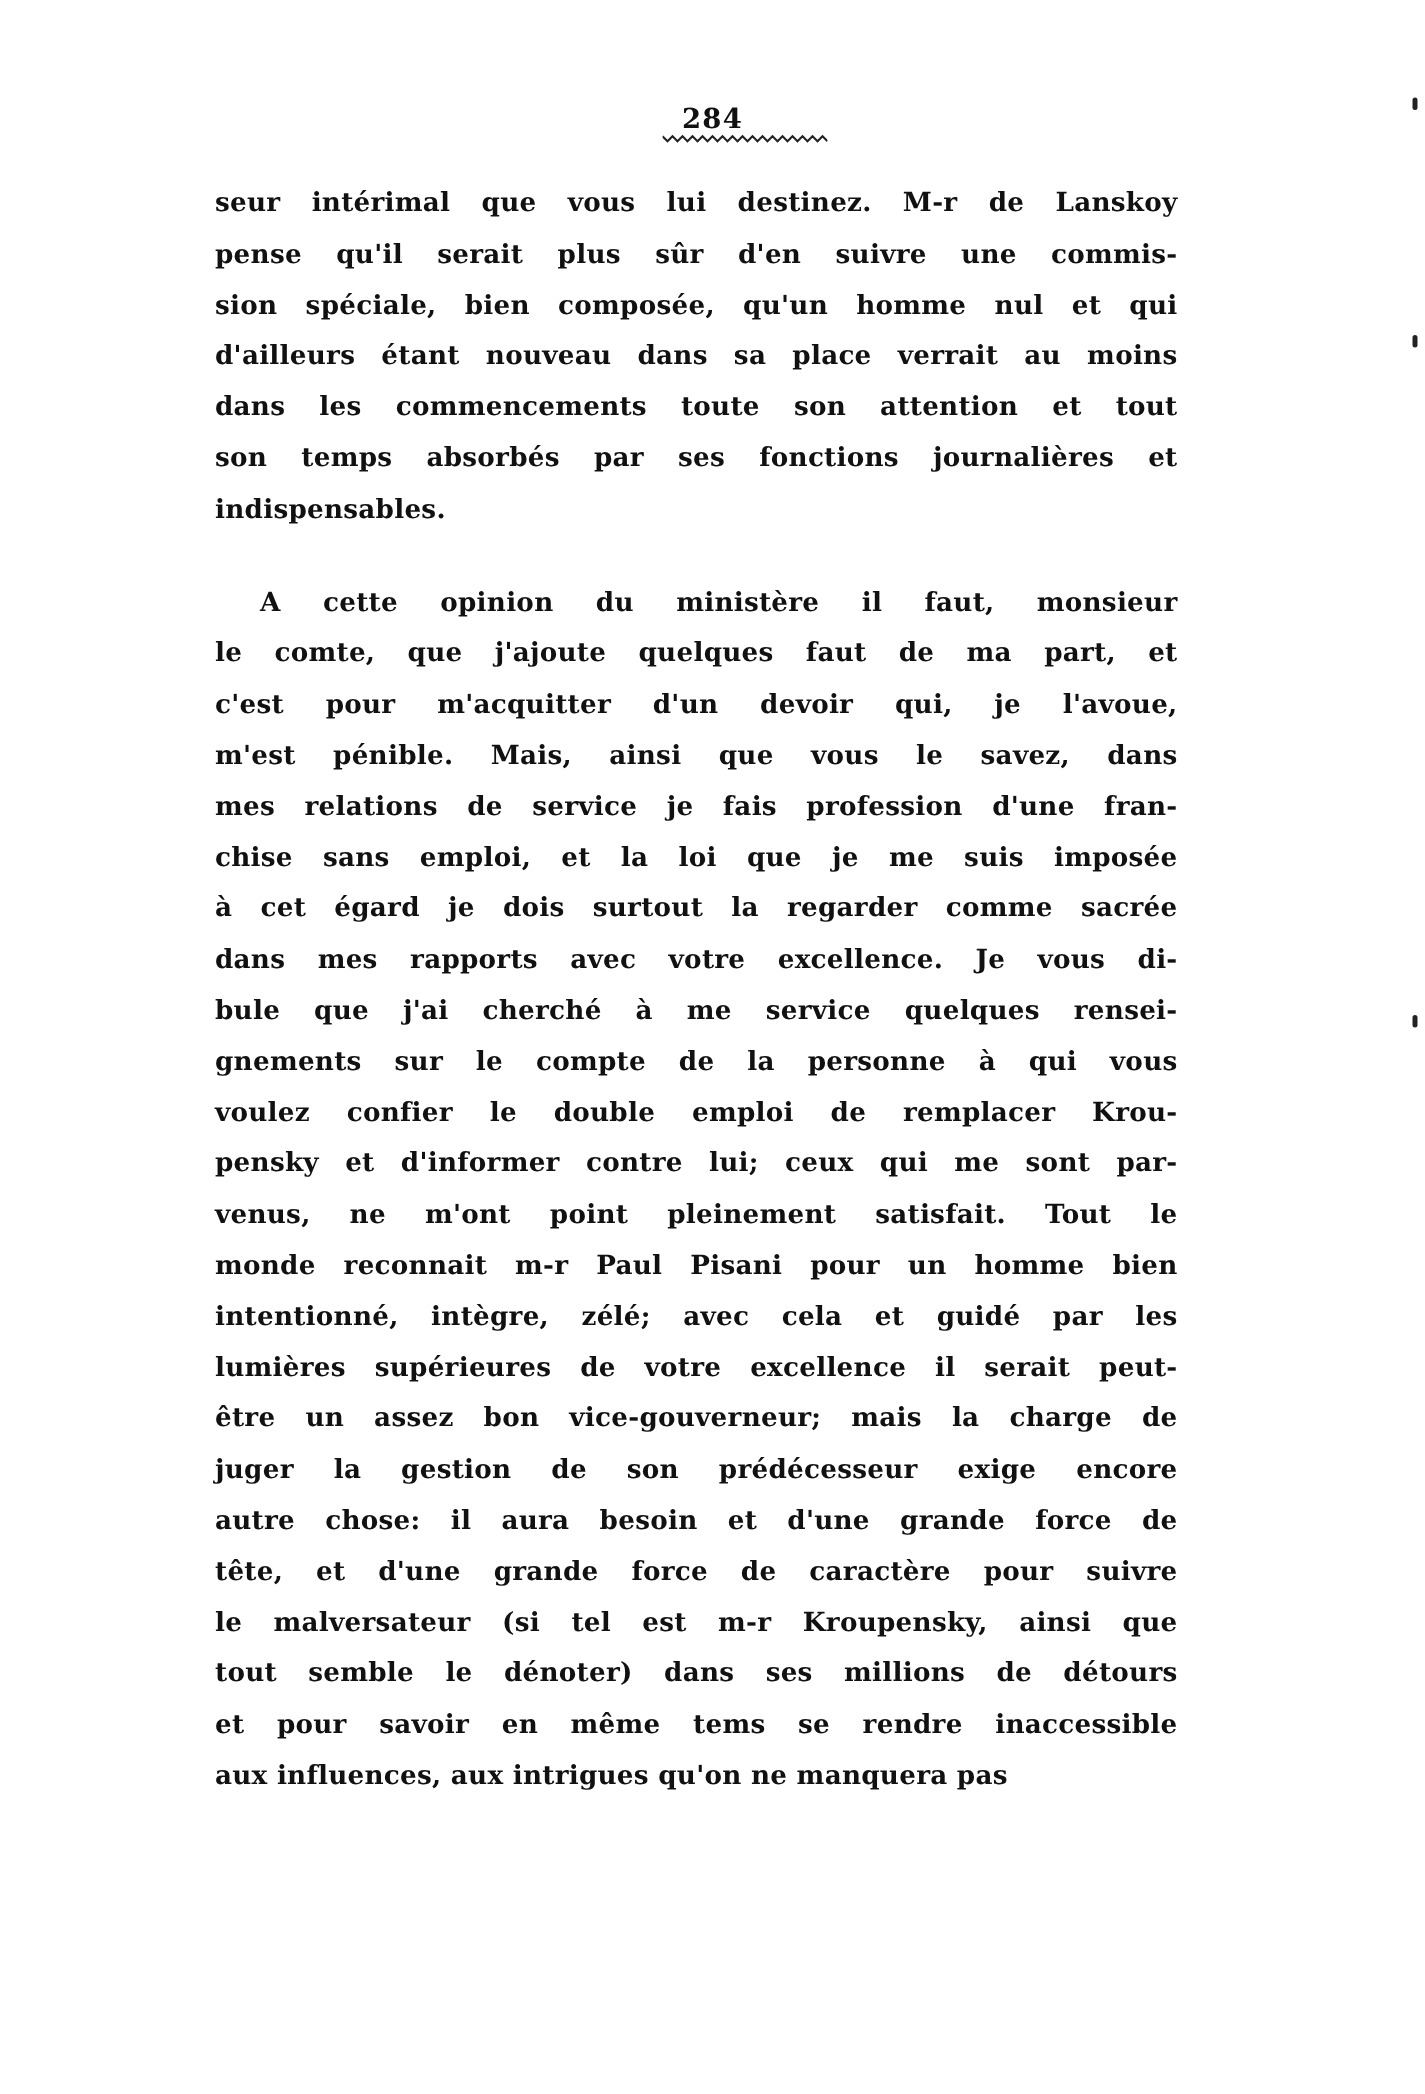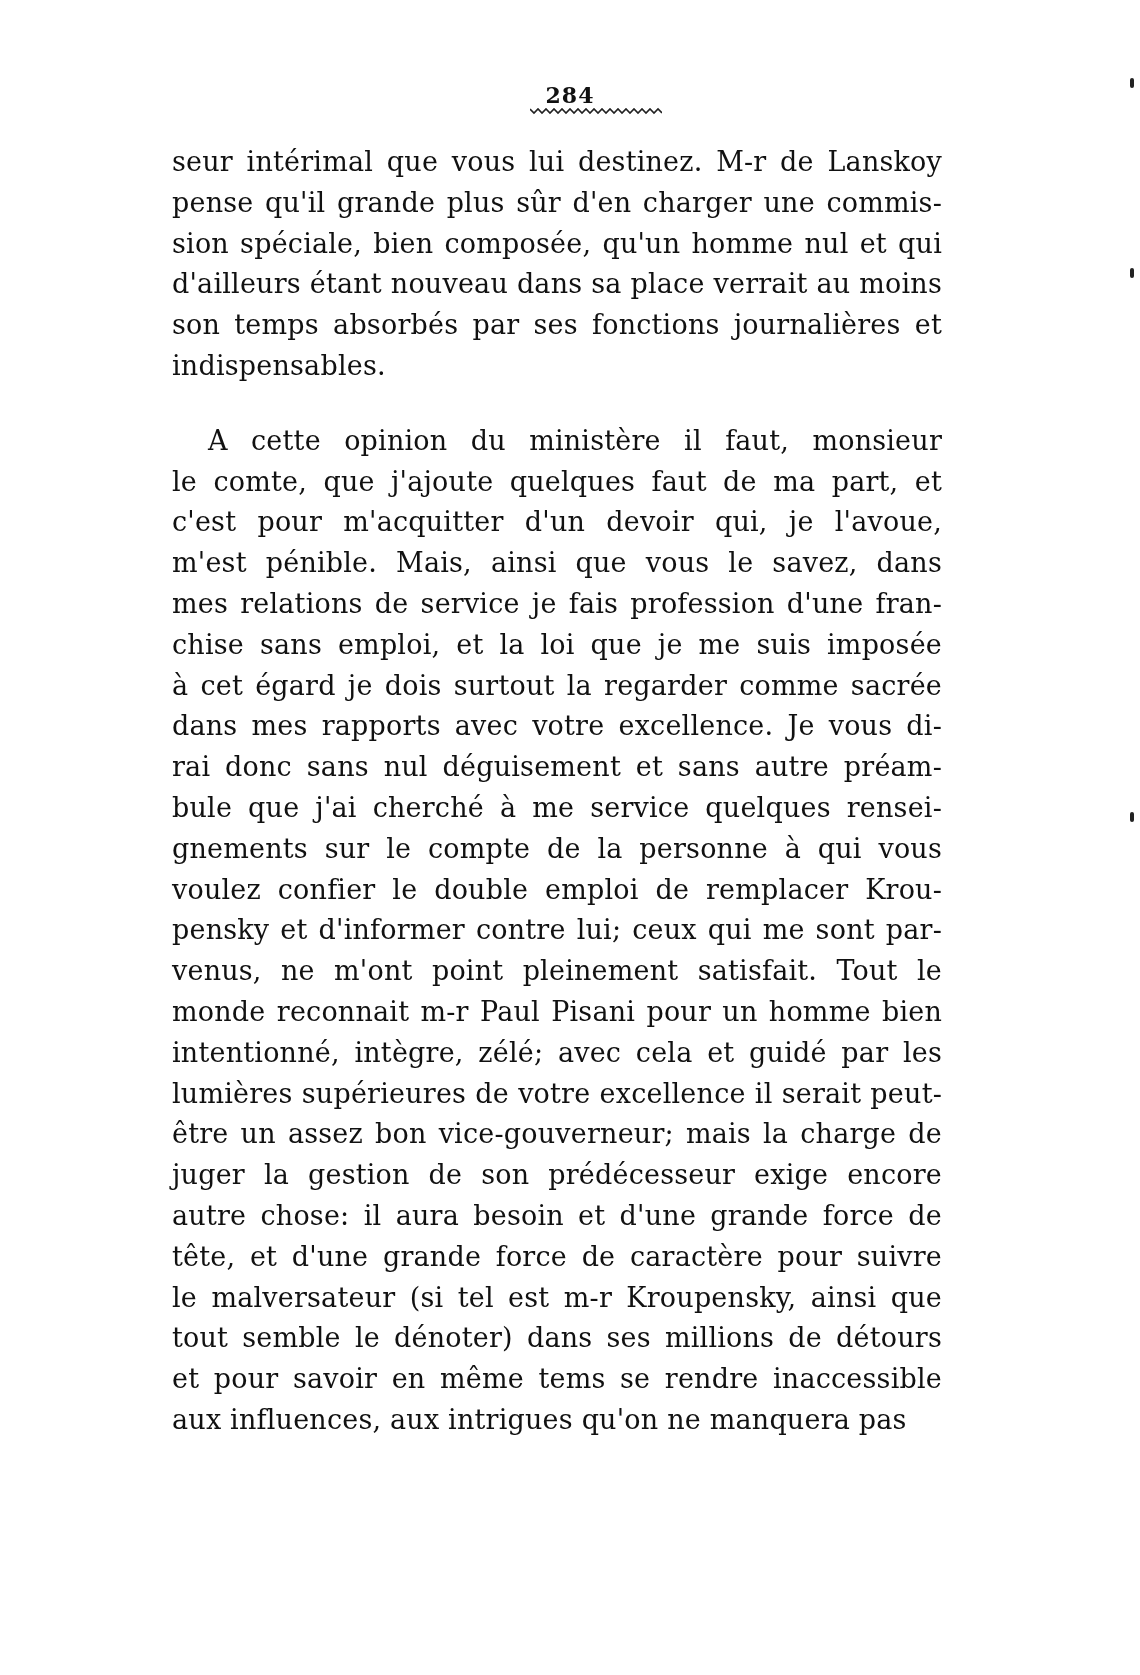--- a/index.html
+++ b/index.html
@@ -13,21 +13,21 @@
       position: absolute; top: 82px; left: 0; width: 1140px; text-align: center;
       font-size: 22px; font-weight: bold; letter-spacing: 1px;
     }
     .ornament {
       position: absolute; top: 106px; left: 530px; width: 132px; height: 10px;
     }
     .text-block {
       position: absolute; left: 172px; top: 142px; width: 770px;
     }
     .line {
-      height: 40.8px; line-height: 40.8px; font-size: 27px; font-weight: normal;
+      height: 40.8px; line-height: 40.8px; font-size: 21px; font-weight: bold;
       white-space: nowrap; text-align: justify; text-align-last: justify;
       letter-spacing: 0.2px;
     }
     .line.last { text-align-last: left; }
     .line.indent { padding-left: 36px; }
     .gap { height: 34px; }
     .margin-mark {
       position: absolute; right: 6px; width: 4px; height: 10px; background: #222;
       border-radius: 2px;
     }
@@ -37,37 +37,37 @@
 
 <div class="page">
   <div class="page-number">284</div>
   <svg class="ornament" viewBox="0 0 132 10">
     <polyline fill="none" stroke="#222" stroke-width="1.6" points="0,3 4,7 8,3 12,7 16,3 20,7 24,3 28,7 32,3 36,7 40,3 44,7 48,3 52,7 56,3 60,7 64,3 68,7 72,3 76,7 80,3 84,7 88,3 92,7 96,3 100,7 104,3 108,7 112,3 116,7 120,3 124,7 128,3 132,7"></polyline>
   </svg>
 
   <div class="text-block" id="text-block">
       <div>
         <div class="line">seur intérimal que vous lui destinez. M-r de Lanskoy</div>
-        <div class="line">pense qu'il grande plus sûr d'en charger une commis-</div>
+        <div class="line">pense qu'il serait plus sûr d'en suivre une commis-</div>
         <div class="line">sion spéciale, bien composée, qu'un homme nul et qui</div>
         <div class="line">d'ailleurs étant nouveau dans sa place verrait au moins</div>
+        <div class="line">dans les commencements toute son attention et tout</div>
         <div class="line">son temps absorbés par ses fonctions journalières et</div>
         <div class="line last">indispensables.</div>
       </div>
       <div class="gap"></div>
       <div>
         <div class="line indent">A cette opinion du ministère il faut, monsieur</div>
         <div class="line">le comte, que j'ajoute quelques faut de ma part, et</div>
         <div class="line">c'est pour m'acquitter d'un devoir qui, je l'avoue,</div>
         <div class="line">m'est pénible. Mais, ainsi que vous le savez, dans</div>
         <div class="line">mes relations de service je fais profession d'une fran-</div>
         <div class="line">chise sans emploi, et la loi que je me suis imposée</div>
         <div class="line">à cet égard je dois surtout la regarder comme sacrée</div>
         <div class="line">dans mes rapports avec votre excellence. Je vous di-</div>
-        <div class="line">rai donc sans nul déguisement et sans autre préam-</div>
         <div class="line">bule que j'ai cherché à me service quelques rensei-</div>
         <div class="line">gnements sur le compte de la personne à qui vous</div>
         <div class="line">voulez confier le double emploi de remplacer Krou-</div>
         <div class="line">pensky et d'informer contre lui; ceux qui me sont par-</div>
         <div class="line">venus, ne m'ont point pleinement satisfait. Tout le</div>
         <div class="line">monde reconnait m-r Paul Pisani pour un homme bien</div>
         <div class="line">intentionné, intègre, zélé; avec cela et guidé par les</div>
         <div class="line">lumières supérieures de votre excellence il serait peut-</div>
         <div class="line">être un assez bon vice-gouverneur; mais la charge de</div>
         <div class="line">juger la gestion de son prédécesseur exige encore</div>

